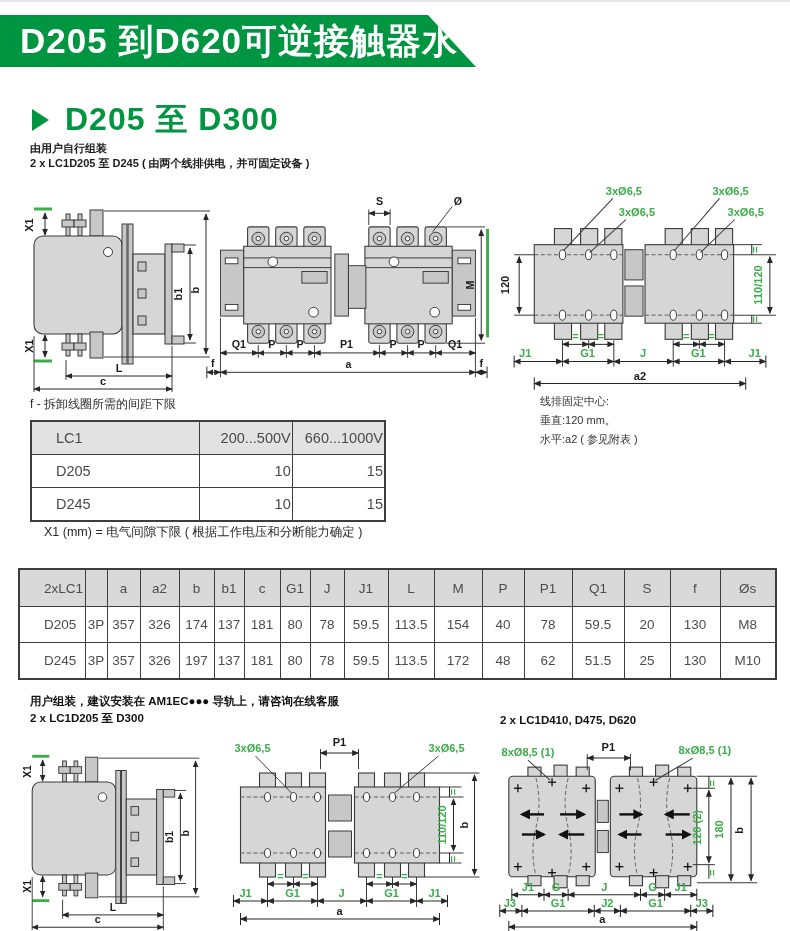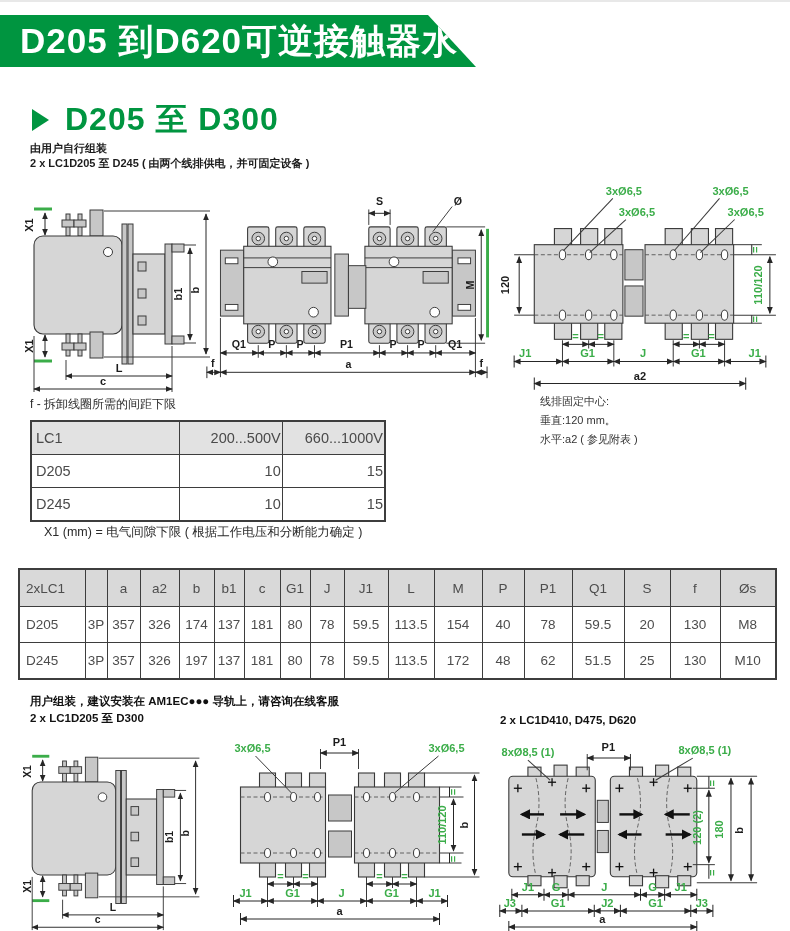--- a/index.html
+++ b/index.html
@@ -26,29 +26,29 @@
   #assembly-sub{left:30px;top:709px;font-size:11.5px;font-weight:bold;color:#111;}
   #large-label{left:500px;top:712px;font-size:11.5px;font-weight:bold;color:#111;}
 
   
   table{border-collapse:collapse;table-layout:fixed;}
   #clearance-table{left:30px;top:418px;}
   #clearance-table table{width:356px;}
   #clearance-table td{border:1px solid #3d3d3d;font-size:14.5px;color:#4a4a4a;height:30px;
     text-align:right;}
   #clearance-table tr.hd td{background:#e2e2e2;}
-  #clearance-table td.c1{text-align:left;padding-left:4px;width:142px;}
+  #clearance-table td.c1{text-align:left;padding-left:24px;width:142px;}
   #clearance-table table{border:2px solid #3d3d3d;}
 
   #dim-table{left:18px;top:566px;}
   #dim-table table{width:757px;border:2px solid #3d3d3d;}
   #dim-table td{border:1px solid #3d3d3d;font-size:13.5px;color:#4d4d4d;height:33px;
     text-align:center;overflow:hidden;white-space:nowrap;}
   #dim-table tr.hd td{background:#d9d9d9;height:34px;}
-  #dim-table td.c1{text-align:left;padding-left:6px;}
+  #dim-table td.c1{text-align:left;padding-left:24px;}
 
   
   .part{fill:#d6d6d6;stroke:#3a3a3a;stroke-width:1.1;}
   .part-l{fill:#c7c7c7;stroke:#3a3a3a;stroke-width:1;}
   .white{fill:#fff;stroke:#3a3a3a;stroke-width:1;}
   .ln{stroke:#3a3a3a;stroke-width:1;fill:none;}
   .dash{stroke:#555;stroke-width:0.9;fill:none;stroke-dasharray:4 2.5;}
   .dim{stroke:#262626;stroke-width:1;fill:none;}
   .tick{stroke:#262626;stroke-width:1;}
   .dt{font:bold 11px "Liberation Sans",sans-serif;fill:#1c1c1c;}

